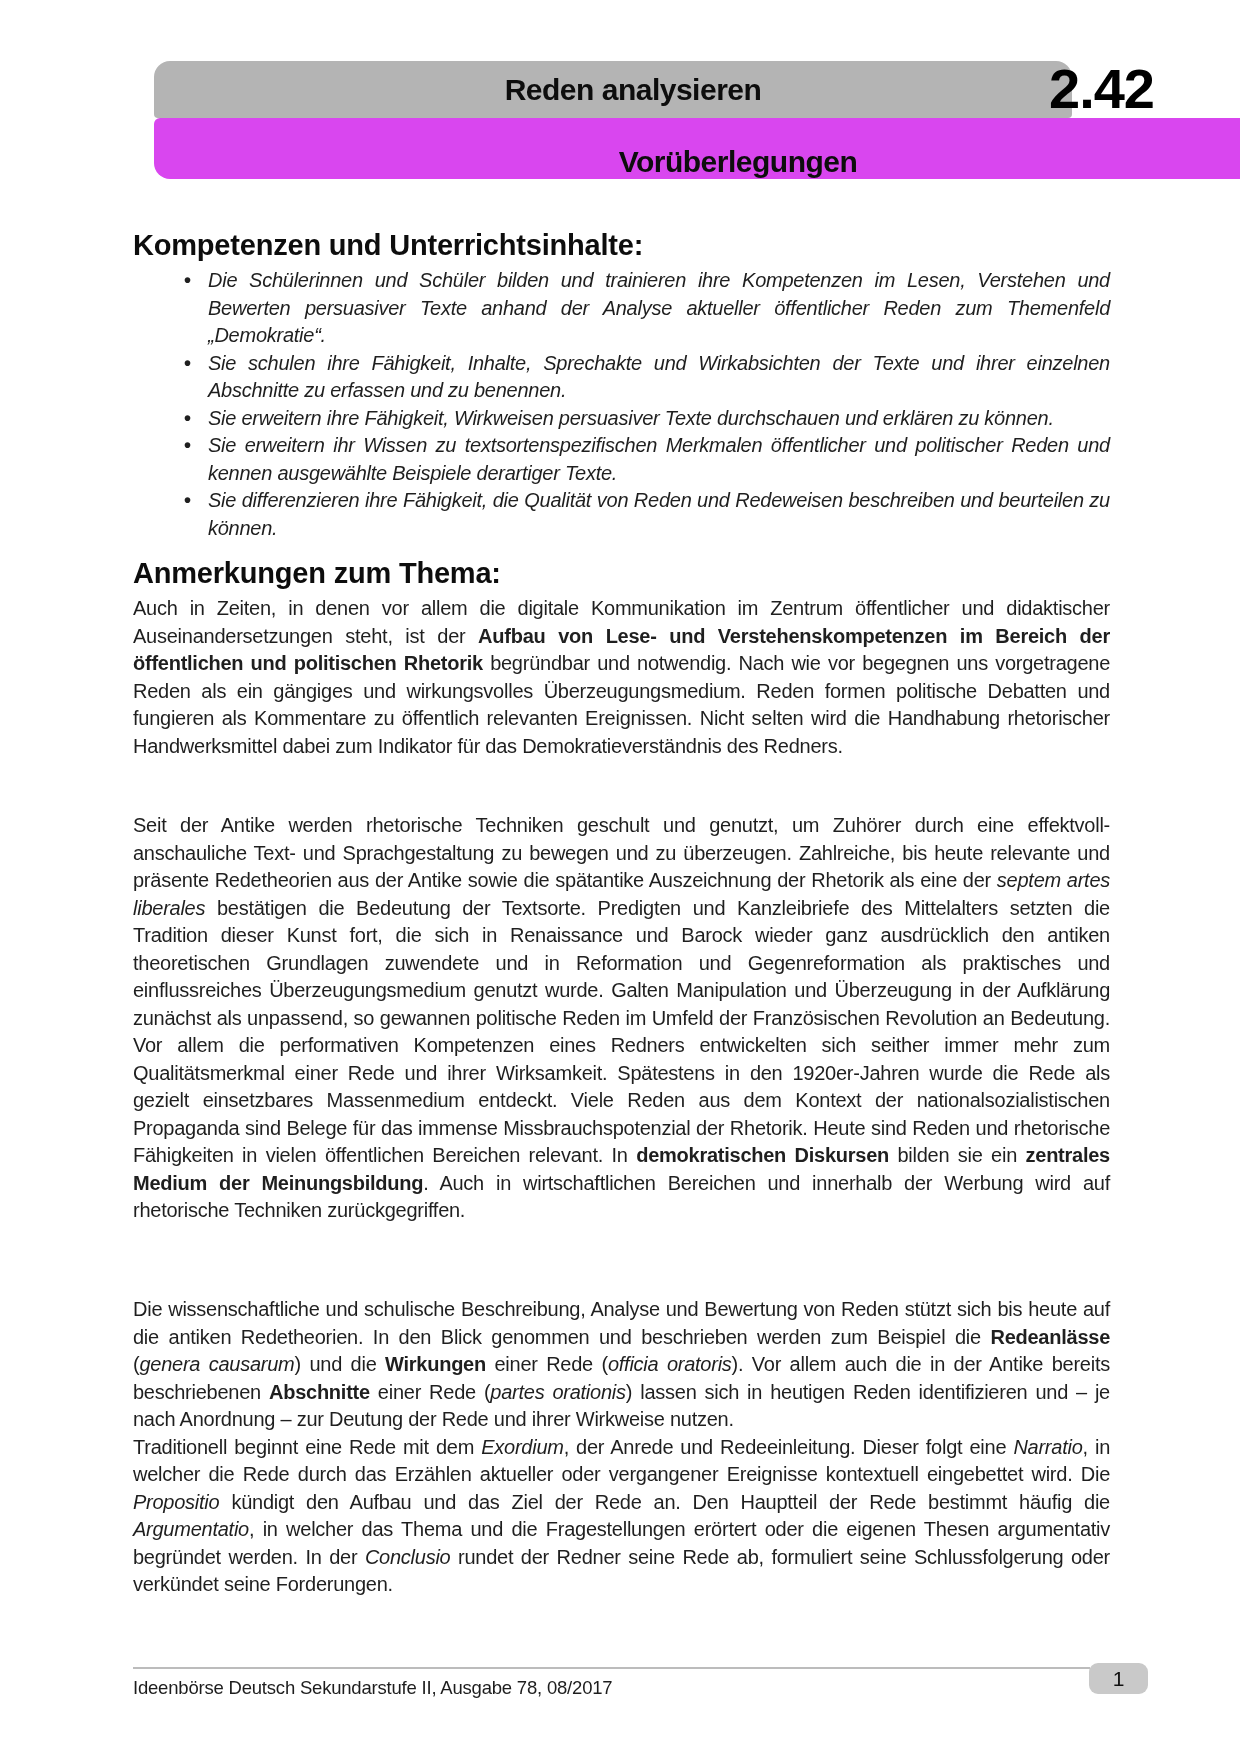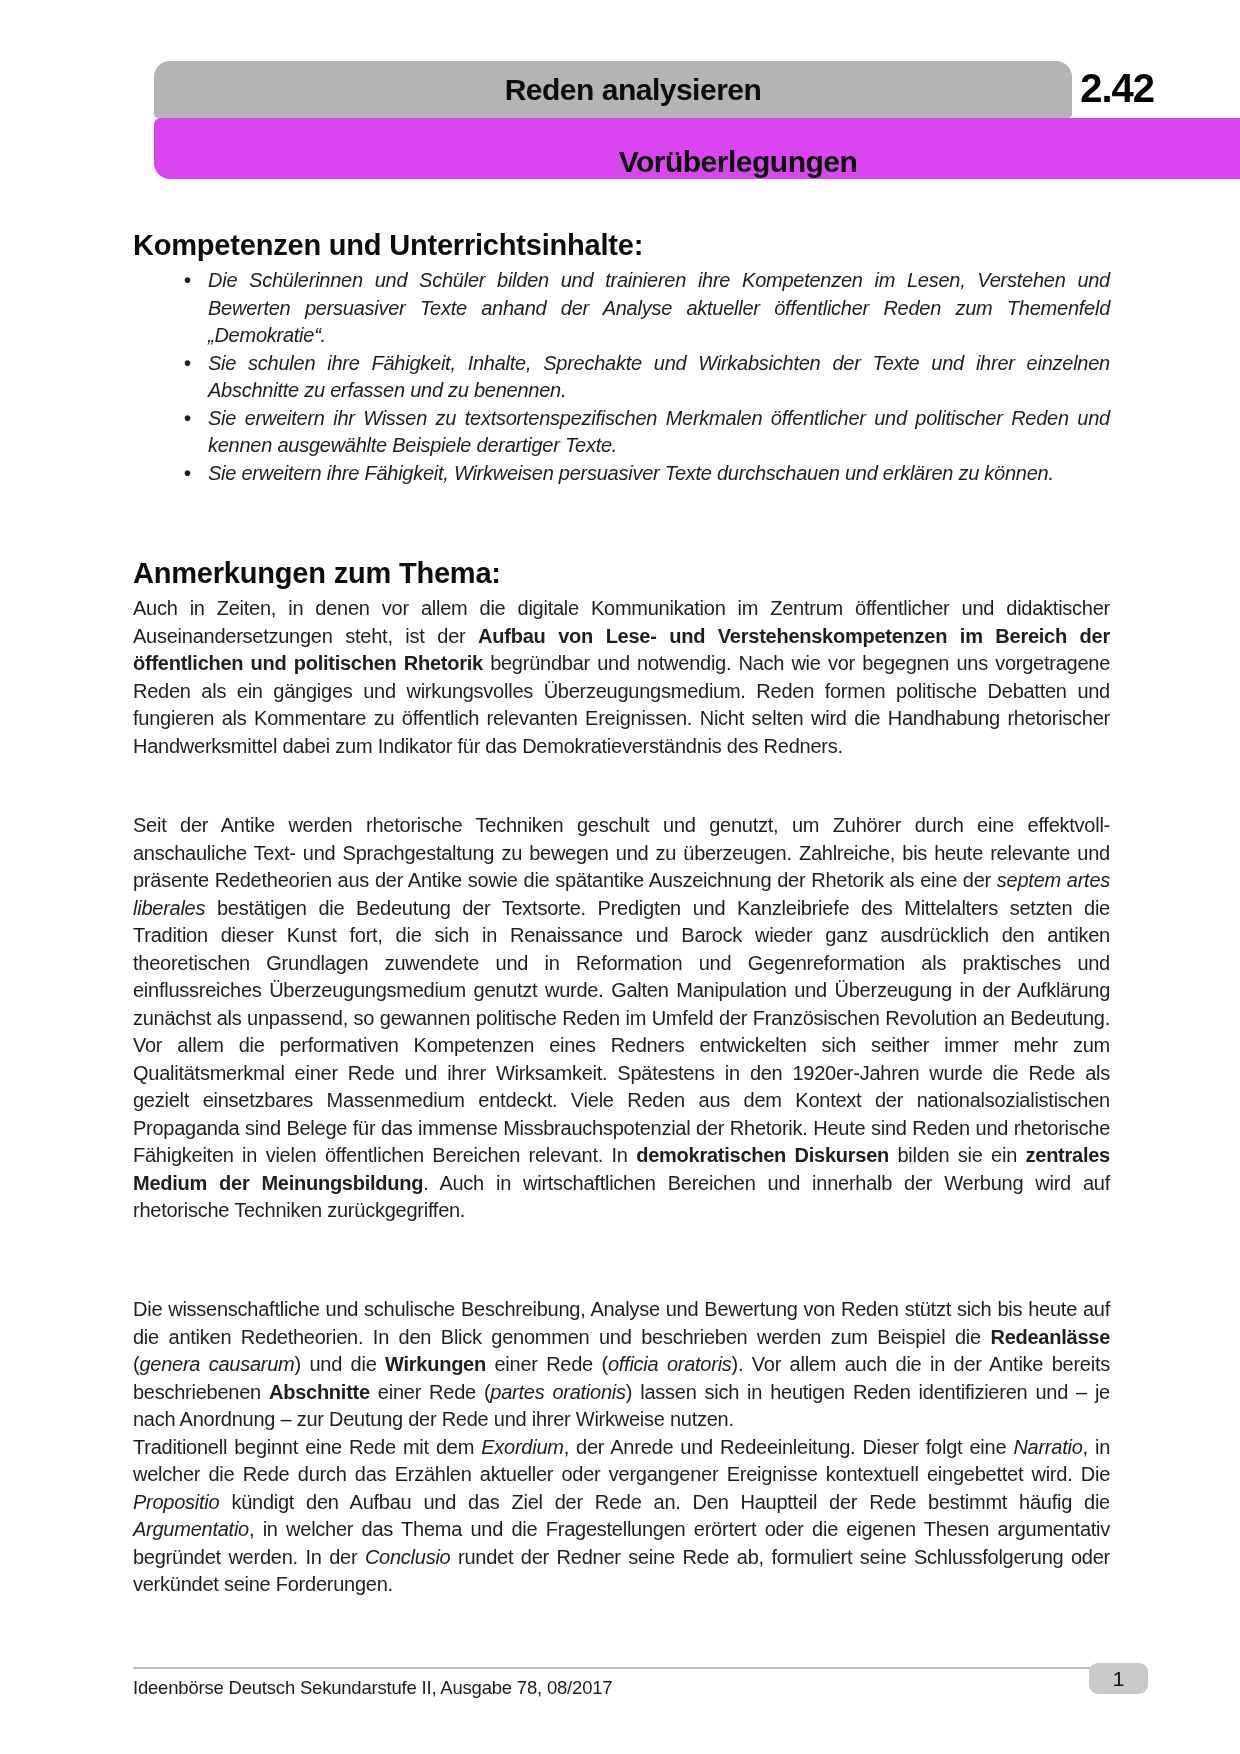--- a/index.html
+++ b/index.html
@@ -18,21 +18,21 @@
     position:absolute; left:154px; top:118px; width:1168px; height:61px;
     background:#d946ef; border-radius:6px 16px 16px 16px;
     display:flex; align-items:flex-end; justify-content:center;
   }
   .bar-title, .bar-subtitle {
     font-weight:bold; font-size:30px; letter-spacing:-0.5px; color:#0d0d0d;
   }
   .section-num {
     position:absolute; top:58px; right:86px; height:60px;
     display:flex; align-items:center;
-    font-weight:bold; font-size:40px; letter-spacing:-1px; color:#000;
+    font-weight:bold; font-size:56px; letter-spacing:-1px; color:#000;
   }
   
   .content { position:absolute; left:133px; width:977px; }
   .h-block { font-weight:bold; font-size:29px; color:#0d0d0d; letter-spacing:-0.2px; }
   #competences-heading { top:229px; }
   #bullet-list-wrap { top:267px; }
   #notes-heading { top:557px; }
   #para-1 { top:595px; }
   #para-2 { top:812px; }
   #para-34 { top:1296px; }
@@ -78,22 +78,23 @@
   <div class="bar-light">
     <span class="bar-subtitle">Vorüberlegungen</span>
   </div>
 
   <div class="content h-block" id="competences-heading">Kompetenzen und Unterrichtsinhalte:</div>
 
   <div class="content body-text" id="bullet-list-wrap">
     <ul class="bullets">
       <li>Die Schülerinnen und Schüler bilden und trainieren ihre Kompetenzen im Lesen, Verstehen und Bewerten persuasiver Texte anhand der Analyse aktueller öffentlicher Reden zum Themenfeld „Demokratie“.</li>
       <li>Sie schulen ihre Fähigkeit, Inhalte, Sprechakte und Wirkabsichten der Texte und ihrer einzelnen Abschnitte zu erfassen und zu benennen.</li>
+      <li>Sie erweitern ihre Fähigkeit, Wirkweisen persuasiver Texte durchschauen und erklären zu können.</li>
       <li>Sie erweitern ihr Wissen zu textsortenspezifischen Merkmalen öffentlicher und politischer Reden und kennen ausgewählte Beispiele derartiger Texte.</li>
-      <li>Sie erweitern ihre Fähigkeit, Wirkweisen persuasiver Texte durchschauen und erklären zu können.</li>
+      <li>Sie differenzieren ihre Fähigkeit, die Qualität von Reden und Redeweisen beschreiben und beurteilen zu können.</li>
     </ul>
   </div>
 
   <div class="content h-block" id="notes-heading">Anmerkungen zum Thema:</div>
 
   <p class="content body-text para" id="para-1"><span class="seg-normal">Auch in Zeiten, in denen vor allem die digitale Kommunikation im Zentrum öffentlicher und didaktischer Auseinandersetzungen steht, ist der </span><span class="seg-bold">Aufbau von Lese- und Verstehenskompetenzen im Bereich der öffentlichen und politischen Rhetorik</span><span class="seg-normal"> begründbar und notwendig. Nach wie vor begegnen uns vorgetragene Reden als ein gängiges und wirkungsvolles Überzeugungsmedium. Reden formen politische Debatten und fungieren als Kommentare zu öffentlich relevanten Ereignissen. Nicht selten wird die Handhabung rhetorischer Handwerksmittel dabei zum Indikator für das Demokratieverständnis des Redners.</span></p>
 
   <p class="content body-text para" id="para-2"><span class="seg-normal">Seit der Antike werden rhetorische Techniken geschult und genutzt, um Zuhörer durch eine effektvoll-anschauliche Text- und Sprachgestaltung zu bewegen und zu überzeugen. Zahlreiche, bis heute relevante und präsente Redetheorien aus der Antike sowie die spätantike Auszeichnung der Rhetorik als eine der </span><span class="seg-italic">septem artes liberales</span><span class="seg-normal"> bestätigen die Bedeutung der Textsorte. Predigten und Kanzleibriefe des Mittelalters setzten die Tradition dieser Kunst fort, die sich in Renaissance und Barock wieder ganz ausdrücklich den antiken theoretischen Grundlagen zuwendete und in Reformation und Gegenreformation als praktisches und einflussreiches Überzeugungsmedium genutzt wurde. Galten Manipulation und Überzeugung in der Aufklärung zunächst als unpassend, so gewannen politische Reden im Umfeld der Französischen Revolution an Bedeutung. Vor allem die performativen Kompetenzen eines Redners entwickelten sich seither immer mehr zum Qualitätsmerkmal einer Rede und ihrer Wirksamkeit. Spätestens in den 1920er-Jahren wurde die Rede als gezielt einsetzbares Massenmedium entdeckt. Viele Reden aus dem Kontext der nationalsozialistischen Propaganda sind Belege für das immense Missbrauchspotenzial der Rhetorik. Heute sind Reden und rhetorische Fähigkeiten in vielen öffentlichen Bereichen relevant. In </span><span class="seg-bold">demokratischen Diskursen</span><span class="seg-normal"> bilden sie ein </span><span class="seg-bold">zentrales Medium der Meinungsbildung</span><span class="seg-normal">. Auch in wirtschaftlichen Bereichen und innerhalb der Werbung wird auf rhetorische Techniken zurückgegriffen.</span></p>
 
   <div class="content" id="para-34">

